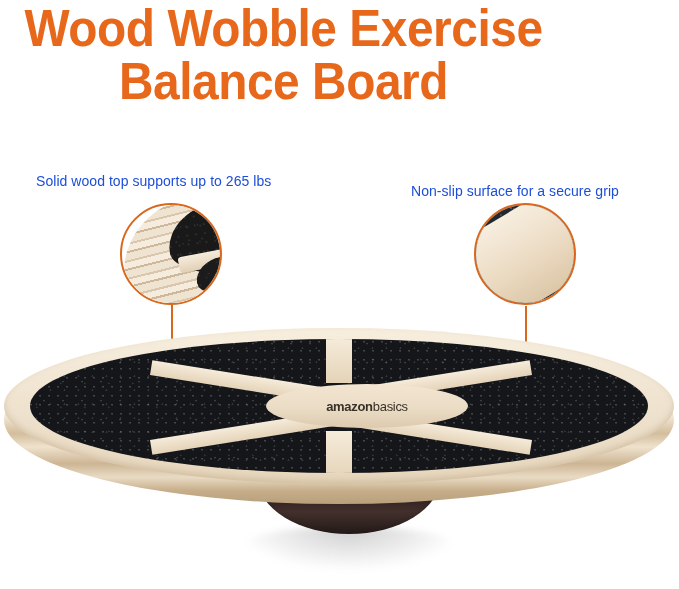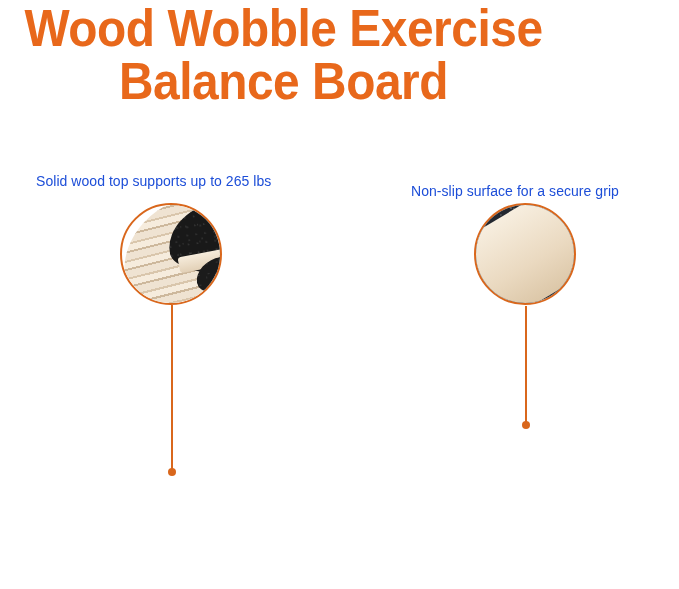--- a/index.html
+++ b/index.html
@@ -293,14 +293,34 @@
   <div class="callout-circle" id="callout-circle-right">
     <div class="zoom-right-black"></div>
     <div class="zoom-right-wood"></div>
   </div>
 
   <div class="leader-line" id="leader-line-left"></div>
   <div class="leader-dot" id="leader-dot-left"></div>
   <div class="leader-line" id="leader-line-right"></div>
   <div class="leader-dot" id="leader-dot-right"></div>
 
+  <div id="board">
+    <div class="base-shadow"></div>
+    <div class="base-dome"></div>
+    <div class="board-rim"></div>
+    <div class="board-top">
+      <div class="grip-disc">
+        <div class="spoke" id="spoke-ul"></div>
+        <div class="spoke" id="spoke-ur"></div>
+        <div class="spoke" id="spoke-ll"></div>
+        <div class="spoke" id="spoke-lr"></div>
+        <div class="spoke" id="spoke-top"></div>
+        <div class="spoke" id="spoke-bottom"></div>
+        <div class="hub">
+          <div class="hub-logo">
+            <b>amazon</b><span>basics</span>
+          </div>
+        </div>
+      </div>
+    </div>
+  </div>
 
 </div>
 
 </body></html>

